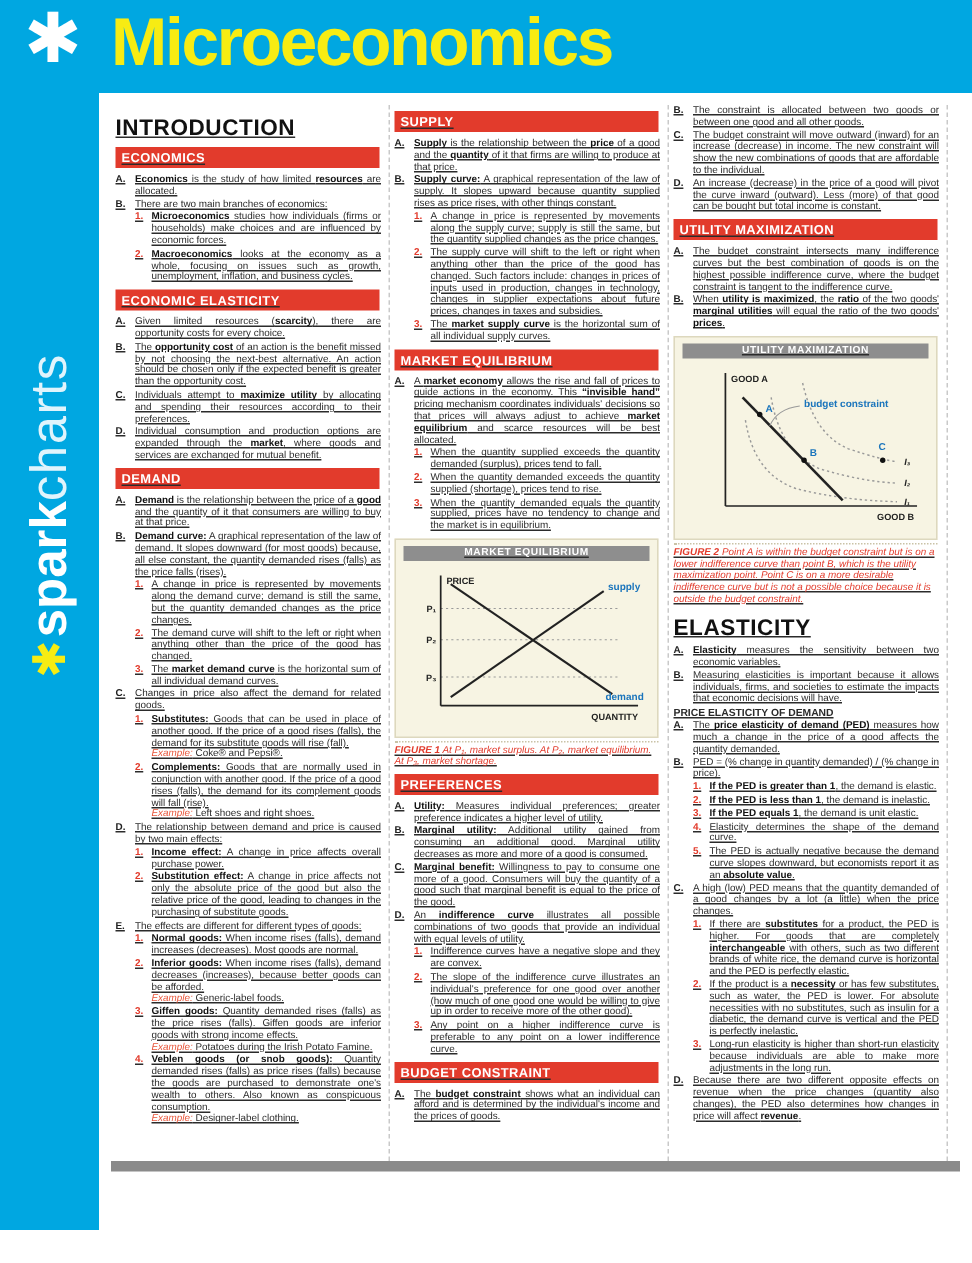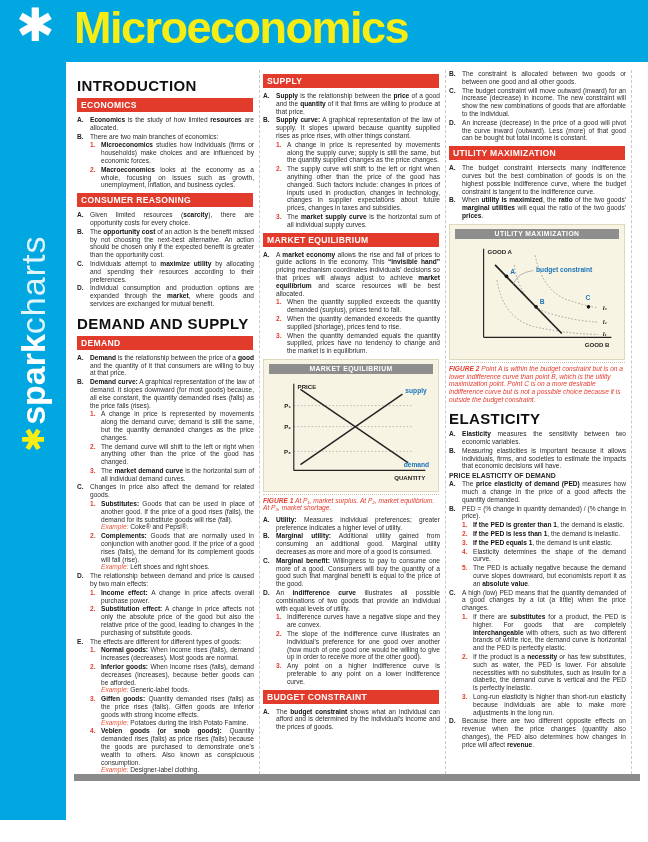--- a/index.html
+++ b/index.html
@@ -12,21 +12,21 @@
   
   .sidebar{position:absolute;left:0;top:62px;width:66px;height:758px;background:#00a7e1;}
   .brand{position:absolute;top:758px;left:0;width:758px;height:66px;transform-origin:top left;
          transform:rotate(-90deg);display:flex;align-items:center;padding-left:368px;box-sizing:border-box;
          font-size:34px;color:#fff;white-space:nowrap;}
   .brand .ast{color:#f7ec13;font-weight:bold;font-size:30px;margin-right:2px;}
   .brand .spark{font-weight:bold;letter-spacing:0;}
   .brand .charts{font-weight:normal;color:rgba(255,255,255,0.88);letter-spacing:1px;}
   
   .content{position:absolute;left:68px;top:62px;width:580px;display:flex;padding:8px 0 0 6px;box-sizing:border-box;}
-  .col{width:186px;height:704px;overflow:hidden;padding:0 5px 0 3px;border-right:1px dashed #c9c9c9;box-sizing:border-box;}
+  .col{width:186px;height:704px;overflow:hidden;padding:0 5px 0 3px;border-right:1px dashed #c9c9c9;box-sizing:border-box;text-decoration:underline;}
   .endbar{position:absolute;left:74px;top:774px;width:566px;height:7px;background:#8a8a8a;}
   
   .h1{font-size:15px;font-weight:bold;color:#111;letter-spacing:.4px;margin:7px 0 3px;}
   .h2{background:#e23b2c;color:#fff;font-size:8.6px;font-weight:bold;letter-spacing:.3px;
       padding:2px 4px;margin:4px 1px 4px 0;}
   .h3{font-size:6.9px;font-weight:bold;margin:2px 0 1px;}
   .item{display:flex;margin-bottom:1px;font-size:6.6px;line-height:7.8px;}
   .item .mk{flex:0 0 13px;font-weight:bold;color:#222;}
   .item .mk.num{color:#e23b2c;flex:0 0 11px;}
   .item.lvl1{margin-left:13px;}
@@ -83,38 +83,37 @@
           <span class="txt">There are two main branches of economics:</span>
         </div>
         <div class="item lvl1">
           <span class="mk num">1.</span>
           <span class="txt"><b>Microeconomics</b> studies how individuals (firms or households) make choices and are influenced by economic forces.</span>
         </div>
         <div class="item lvl1">
           <span class="mk num">2.</span>
           <span class="txt"><b>Macroeconomics</b> looks at the economy as a whole, focusing on issues such as growth, unemployment, inflation, and business cycles.</span>
         </div>
-        <div class="h2">CONSUMER REASONING</div>
+        <div class="h2">ECONOMIC ELASTICITY</div>
         <div class="item lvl0">
           <span class="mk">A.</span>
           <span class="txt">Given limited resources (<b>scarcity</b>), there are opportunity costs for every choice.</span>
         </div>
         <div class="item lvl0">
           <span class="mk">B.</span>
           <span class="txt">The <b>opportunity cost</b> of an action is the benefit missed by not choosing the next-best alternative. An action should be chosen only if the expected benefit is greater than the opportunity cost.</span>
         </div>
         <div class="item lvl0">
           <span class="mk">C.</span>
           <span class="txt">Individuals attempt to <b>maximize utility</b> by allocating and spending their resources according to their preferences.</span>
         </div>
         <div class="item lvl0">
           <span class="mk">D.</span>
           <span class="txt">Individual consumption and production options are expanded through the <b>market</b>, where goods and services are exchanged for mutual benefit.</span>
         </div>
-        <div class="h1">DEMAND AND SUPPLY</div>
         <div class="h2">DEMAND</div>
         <div class="item lvl0">
           <span class="mk">A.</span>
           <span class="txt"><b>Demand</b> is the relationship between the price of a <b>good</b> and the quantity of it that consumers are willing to buy at that price.</span>
         </div>
         <div class="item lvl0">
           <span class="mk">B.</span>
           <span class="txt"><b>Demand curve:</b> A graphical representation of the law of demand. It slopes downward (for most goods) because, all else constant, the quantity demanded rises (falls) as the price falls (rises).</span>
         </div>
         <div class="item lvl1">
@@ -231,20 +230,21 @@
       <text class="axlab" x="30" y="13">PRICE</text>
       <text class="axlab" x="164" y="108" text-anchor="end">QUANTITY</text>
       <text class="plab" x="23" y="32.5" text-anchor="end">P₁</text>
       <text class="plab" x="23" y="54.5" text-anchor="end">P₂</text>
       <text class="plab" x="23" y="80.5" text-anchor="end">P₃</text>
       <text class="blab" x="143" y="17">supply</text>
       <text class="blab" x="168" y="94" text-anchor="end">demand</text>
     </svg>
   </div>
   <div class="figcap"><b>FIGURE 1</b> <span>At P₁, market surplus. At P₂, market equilibrium. At P₃, market shortage.</span></div>
+        <div class="h2">PREFERENCES</div>
         <div class="item lvl0">
           <span class="mk">A.</span>
           <span class="txt"><b>Utility:</b> Measures individual preferences; greater preference indicates a higher level of utility.</span>
         </div>
         <div class="item lvl0">
           <span class="mk">B.</span>
           <span class="txt"><b>Marginal utility:</b> Additional utility gained from consuming an additional good. Marginal utility decreases as more and more of a good is consumed.</span>
         </div>
         <div class="item lvl0">
           <span class="mk">C.</span>

